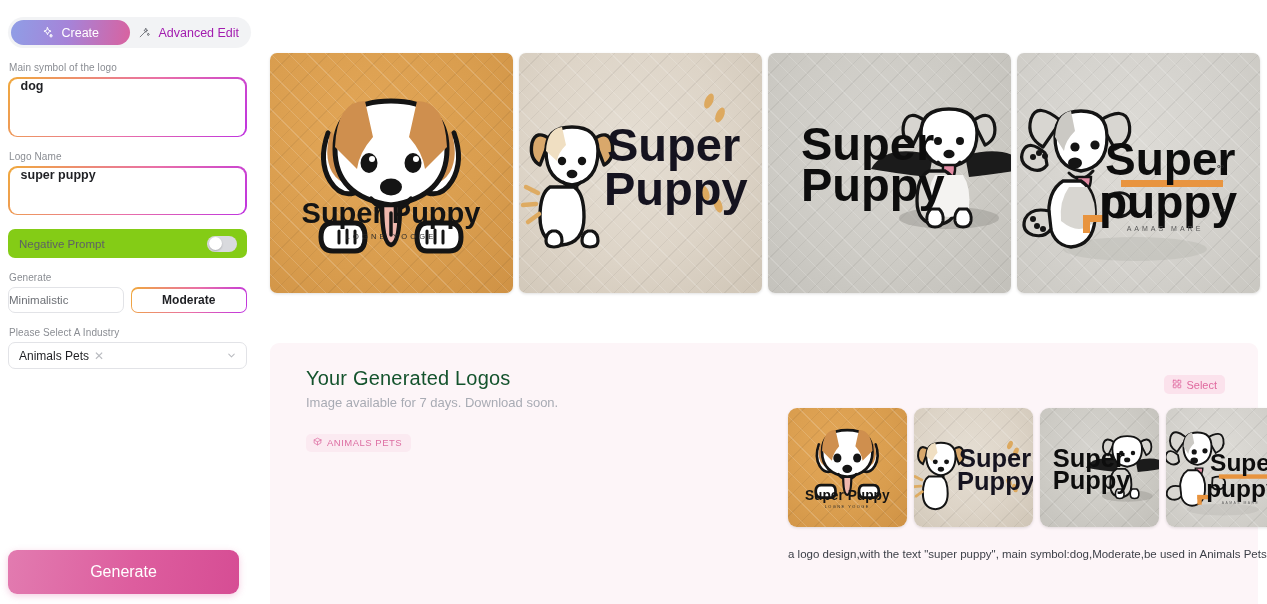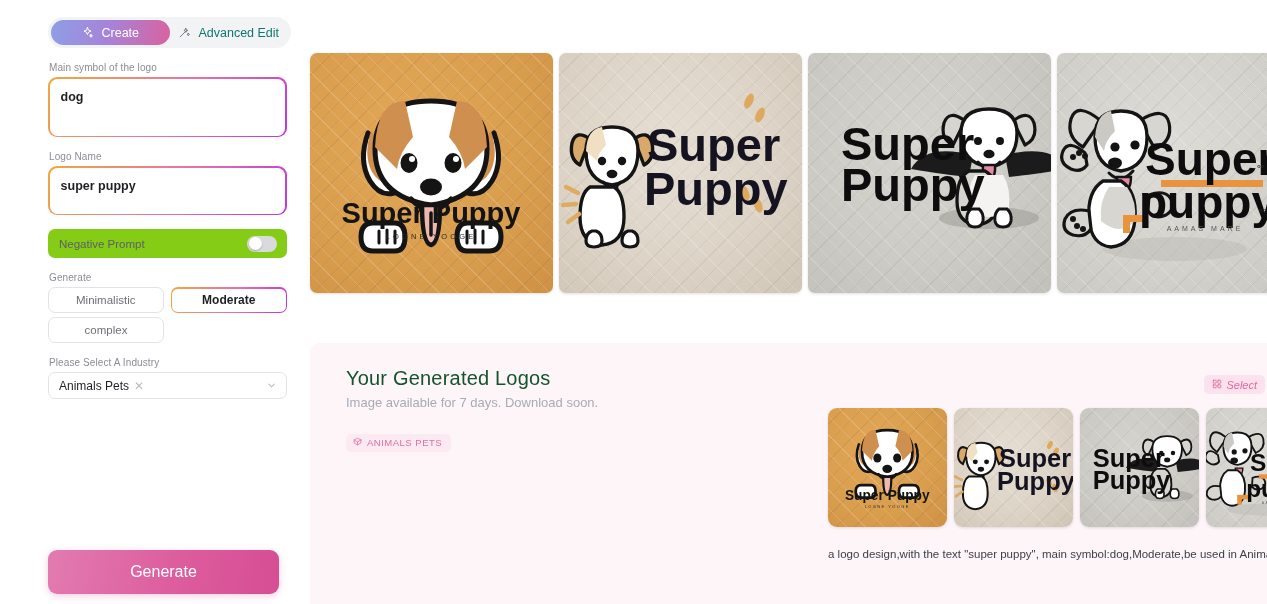--- a/index.html
+++ b/index.html
@@ -11,38 +11,37 @@
   }
   .app { position: relative; width: 1267px; height: 604px; display: flex; }
 
   
   .sidebar {
     position: relative;
     width: 255px; height: 604px;
     background: #ffffff;
     padding: 14px 8px 0 8px;
     flex: 0 0 255px;
-    margin-left: 40px;
   }
   .tabs {
     display: flex;
     background: #f2f3f5;
     border-radius: 20px;
     padding: 3px;
     height: 31px;
     width: 243px;
     margin: 3px 0 0 0;
   }
   .tab {
     flex: 1;
     display: flex; align-items: center; justify-content: center;
     gap: 7px;
     border-radius: 18px;
     font-size: 12.5px;
-    color: #0f766e;
+    color: #a21caf;
     cursor: pointer;
     height: 25px;
   }
   .tab.active {
     background: linear-gradient(100deg, #8f9ee6 0%, #a683d8 48%, #d9629f 100%);
     color: #ffffff;
     font-weight: 500;
   }
   .tab svg { display: block; }
 
@@ -54,21 +53,21 @@
   }
   .grad-box {
     border-radius: 9px;
     padding: 1.6px;
     background: linear-gradient(125deg, #f0a93c 0%, #e96fa8 55%, #bf33e0 100%);
   }
   .grad-box > .inner {
     background: #ffffff;
     border-radius: 7.6px;
     width: 100%;
-    padding: 11px 11px;
+    padding: 0 11px;
   }
   .ta-main .inner { height: 57px; }
   .ta-name .inner { height: 46px; }
   .value-text {
     font-size: 12.5px;
     color: #1f2024;
     font-weight: 600;
     line-height: 1.2;
   }
 
@@ -95,21 +94,21 @@
     box-shadow: 0 1px 2px rgba(0,0,0,.22);
   }
 
   .chip-row { display: flex; gap: 7px; margin-top: 4px; }
   .chip {
     flex: 1;
     height: 26px;
     border-radius: 7px;
     border: 1px solid #e2e3e7;
     background: #fff;
-    display: flex; align-items: center; justify-content: center;
+    display: flex; align-items: center; 
     font-size: 11.5px;
     color: #6d7076;
     cursor: pointer;
   }
   .chip.selected {
     border: none;
     padding: 1.5px;
     background: linear-gradient(110deg, #f0a93c 0%, #e96fa8 55%, #bf33e0 100%);
   }
   .chip.selected .chip-in {
@@ -180,21 +179,20 @@
     background: #fbe2ec;
     border: none;
     border-radius: 5px;
     height: 19px;
     padding: 0 8px;
     display: flex; align-items: center; gap: 4px;
     color: #e0699f;
     font-size: 11px;
     font-family: "Liberation Sans", sans-serif;
     cursor: pointer;
-    font-style: italic;
   }
 
   .row { position: absolute; left: 36px; top: 89px; width: 940px; }
   .tag {
     display: inline-flex; align-items: center; gap: 5px;
     background: #fbeaf1;
     color: #dd6fa3;
     border-radius: 5px;
     height: 18px;
     padding: 0 9px 0 7px;
@@ -281,25 +279,20 @@
         </span>
     </div>
 
     <div class="field-label">Generate</div>
     <div class="chip-row">
       <div class="chip">
         <span>Minimalistic</span>
       </div>
       <div class="chip selected">
         <span class="chip-in">Moderate</span>
-      </div>
-    </div>
-    <div class="chip-row second">
-      <div class="chip">
-        <span>complex</span>
       </div>
     </div>
 
     <div class="field-label">Please Select A Industry</div>
     <div class="select-box">
       <span class="select-val">
         <span>Animals Pets</span>
         <span class="sel-x">✕</span>
       </span>
       <span>

